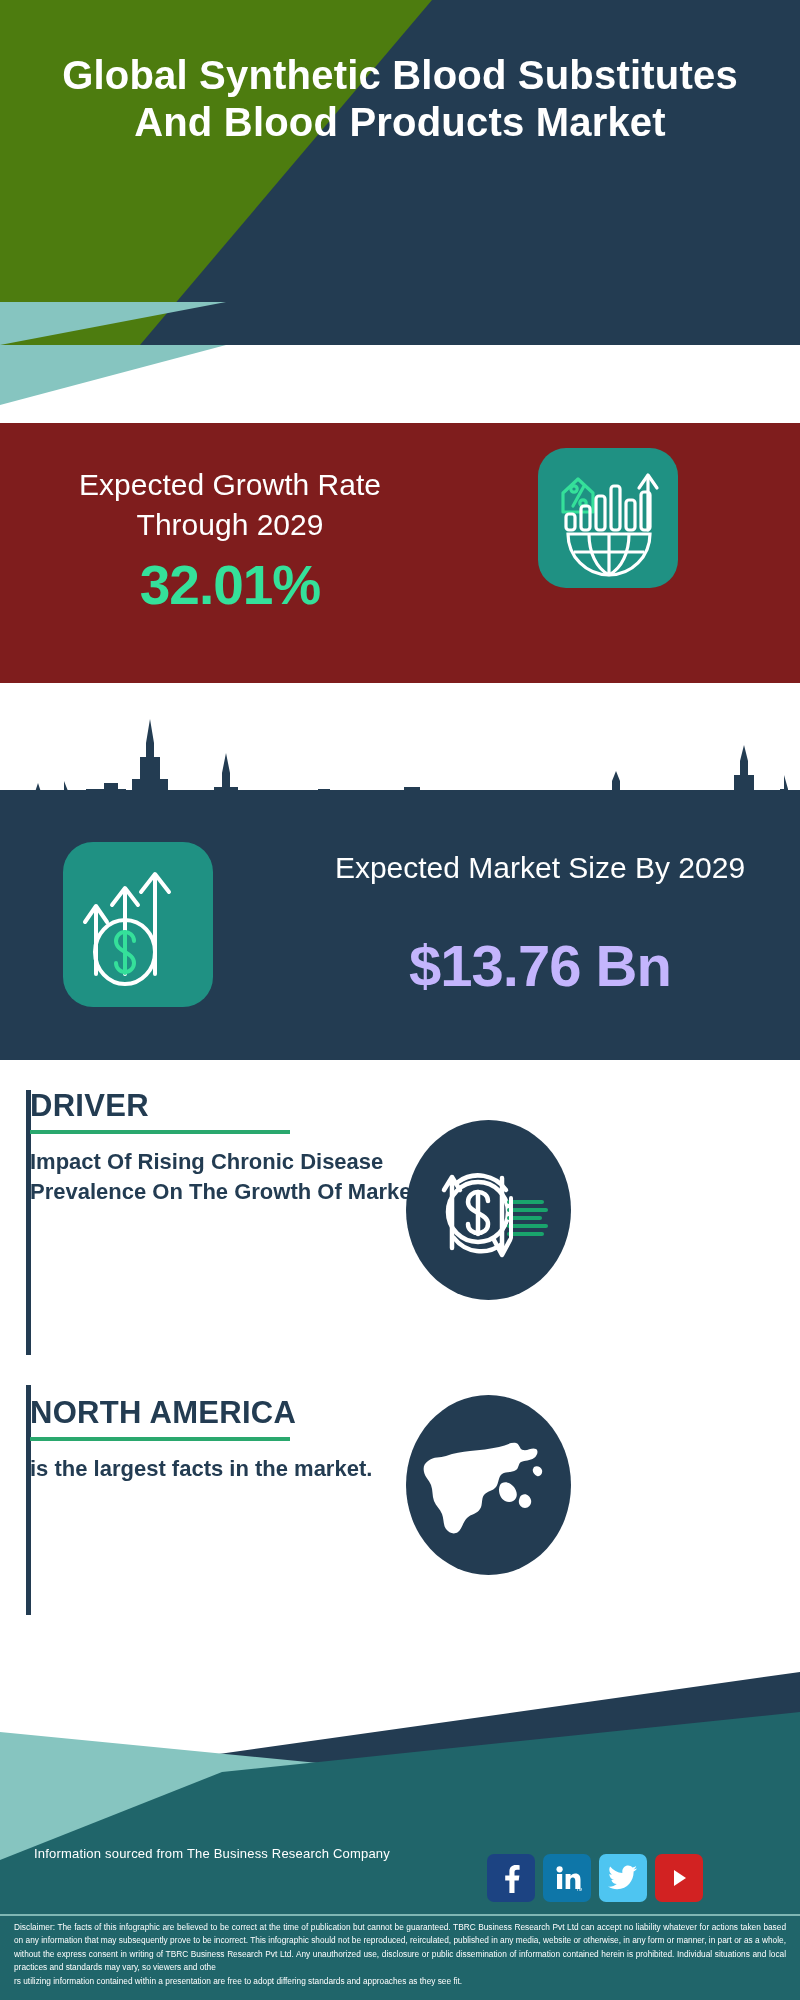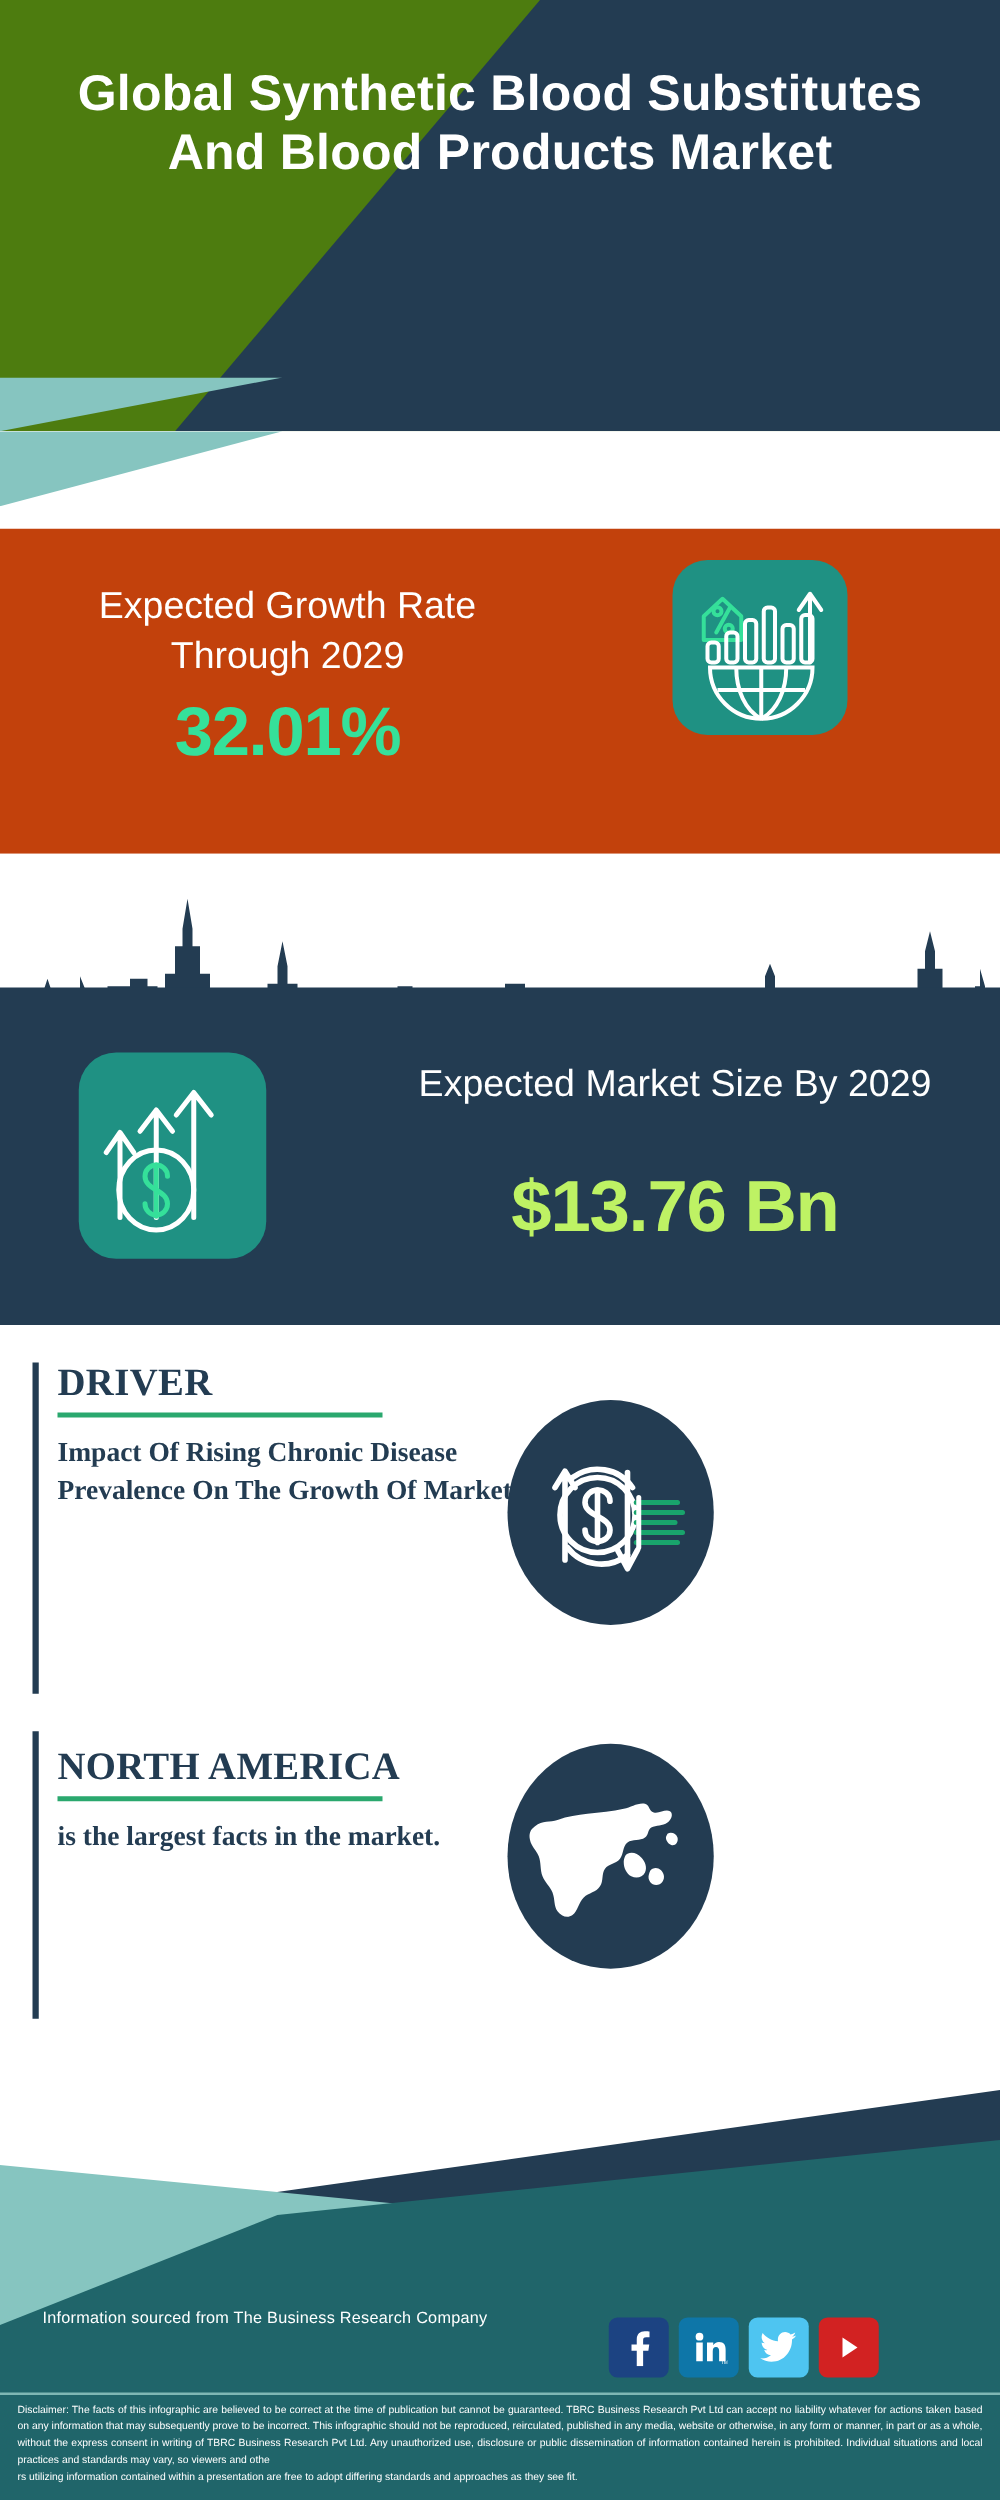--- a/index.html
+++ b/index.html
@@ -71,21 +71,21 @@
     width: 300px; height: 93px;
     background: #86c5c0;
     clip-path: polygon(0 0, 226px 0, 0 60px);
   }
 
   
   .growth {
     position: absolute;
     left: 0; top: 423px;
     width: 800px; height: 260px;
-    background: #c2410c;
+    background: #7f1d1d;
   }
   .growth-label {
     position: absolute;
     left: 40px; top: 42px;
     width: 380px;
     text-align: center;
     color: #ffffff;
     font-size: 30px;
     line-height: 1.33;
     font-weight: normal;
@@ -139,21 +139,21 @@
     text-align: center;
     color: #ffffff;
     font-size: 30px;
     line-height: 1.32;
   }
   .market-value {
     position: absolute;
     left: 300px; top: 142px;
     width: 480px;
     text-align: center;
-    color: #bef264;
+    color: #c4b5fd;
     font-size: 58px;
     font-weight: bold;
     letter-spacing: -1px;
   }
 
   
   .insights {
     position: absolute;
     left: 0; top: 1060px;
     width: 800px; height: 620px;
@@ -165,23 +165,22 @@
     width: 750px;
   }
   .insight-bar {
     position: absolute;
     left: 0; top: 0;
     width: 5px;
     background: #233c52;
   }
   .insight-text {
     position: absolute;
-    left: 20px; top: 0;
+    left: 4px; top: 0;
     width: 420px;
-    font-family: Liberation Serif, serif;
   }
   .insight-title {
     color: #233c52;
     font-size: 31px;
     font-weight: bold;
     letter-spacing: 0.3px;
     line-height: 1.05;
   }
   .insight-rule {
     margin-top: 7px;

